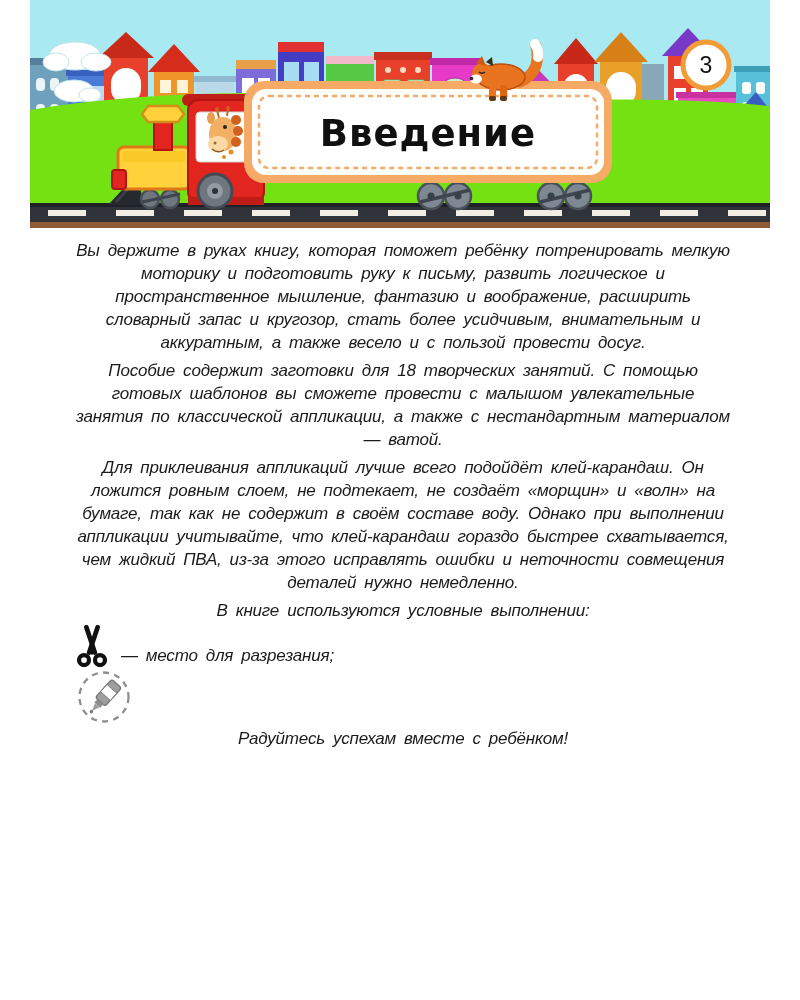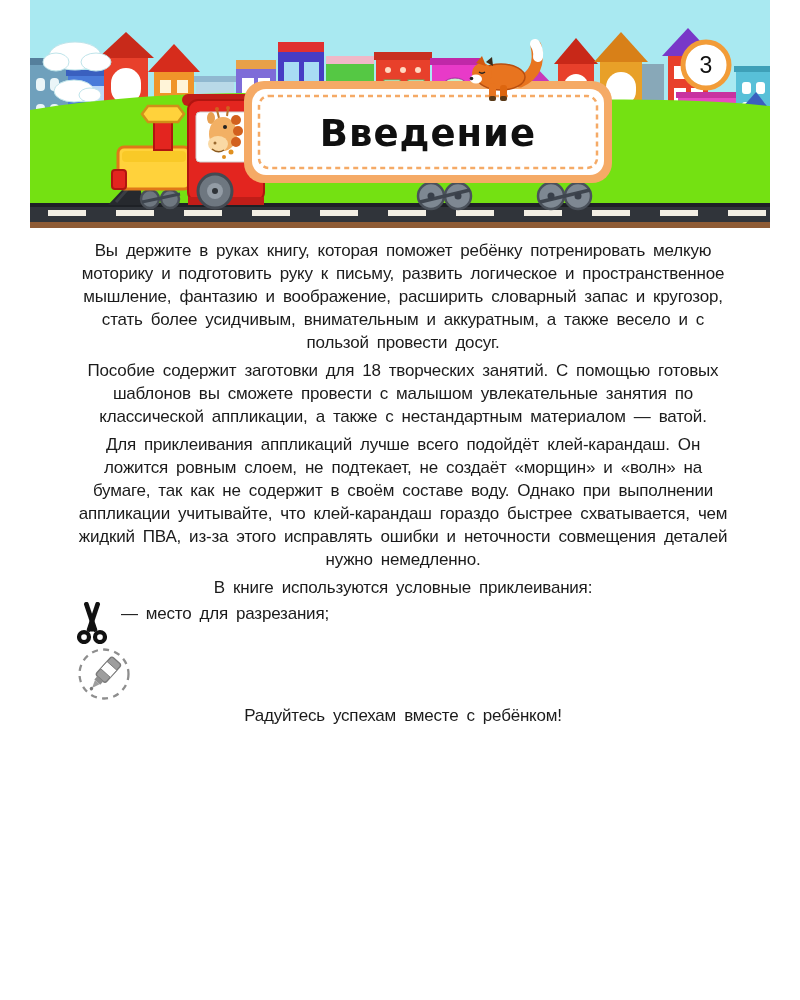--- a/index.html
+++ b/index.html
@@ -5,24 +5,24 @@
   html,body{margin:0;padding:0;background:#ffffff;}
   body{width:800px;height:1000px;font-family:"Liberation Sans",sans-serif;}
   .sheet{position:relative;width:800px;height:1000px;background:#ffffff;overflow:hidden;}
 
   
   .page-header{position:absolute;left:30px;top:0;width:740px;height:228px;}
   .page-header svg{display:block;}
 
   
   .page-body{position:absolute;left:75px;top:239px;width:656px;color:#1b1b1b;
-             font-size:17px;line-height:23px;text-align:justify;}
+             font-size:17px;line-height:23px;text-align:justify;font-style:italic;}
   .page-body p{margin:0 0 5px 0;word-spacing:3.5px;letter-spacing:-0.2px;text-align:center;}
   .legend-intro{margin-bottom:3px !important;}
-  .legend-row{display:flex;align-items:flex-start;text-align:left;margin:1px 0 2px 0;}
+  .legend-row{display:flex;align-items:flex-end;text-align:left;margin:1px 0 2px 0;}
   .legend-row .legend-text{word-spacing:3.5px;letter-spacing:-0.2px;}
   .legend-icon{flex:0 0 auto;display:inline-flex;align-items:center;justify-content:center;}
   .legend-icon.scissors{width:34px;margin-right:12px;}
   .legend-icon.glue{width:58px;margin-right:10px;}
   .materials{margin-top:7px !important;}
   .closing{text-align:center;margin-top:1px !important;word-spacing:3.5px;}
 </style>
 </head>
 <body>
 
@@ -261,21 +261,21 @@
         <text x="676" y="73" text-anchor="middle" font-family="Liberation Sans, sans-serif" font-size="23" fill="#111111">3</text>
       </g>
     </svg>
   </header>
 
   <main class="page-body">
     <p>Вы держите в руках книгу, которая поможет ребёнку потренировать мелкую моторику и подготовить руку к письму, развить логическое и пространственное мышление, фантазию и воображение, расширить словарный запас и кругозор, стать более усидчивым, внимательным и аккуратным, а также весело и с пользой провести досуг.</p>
     <p>Пособие содержит заготовки для 18 творческих занятий. С помощью готовых шаблонов вы сможете провести с малышом увлекательные занятия по классической аппликации, а также с нестандартным материалом — ватой.</p>
     <p>Для приклеивания аппликаций лучше всего подойдёт клей-карандаш. Он ложится ровным слоем, не подтекает, не создаёт «морщин» и «волн» на бумаге, так как не содержит в своём составе воду. Однако при выполнении аппликации учитывайте, что клей-карандаш гораздо быстрее схватывается, чем жидкий ПВА, из-за этого исправлять ошибки и неточности совмещения деталей нужно немедленно.</p>
 
-    <p class="legend-intro">В книге используются условные приклеивания:</p>
+    <p class="legend-intro">В книге используются условные выполнении:</p>
 
     <div class="legend-row">
       <span class="legend-icon scissors">
         <svg width="30" height="42" viewBox="0 0 32 44">
           <path d="M10 2 L19 29" stroke="#111111" stroke-width="5" stroke-linecap="round"></path>
           <path d="M22 2 L13 29" stroke="#111111" stroke-width="5" stroke-linecap="round"></path>
           <circle cx="16" cy="29" r="2.3" fill="#111111"></circle>
           <circle cx="7.5" cy="37" r="5.3" fill="none" stroke="#111111" stroke-width="4.5"></circle>
           <circle cx="24.5" cy="37" r="5.3" fill="none" stroke="#111111" stroke-width="4.5"></circle>
         </svg>

